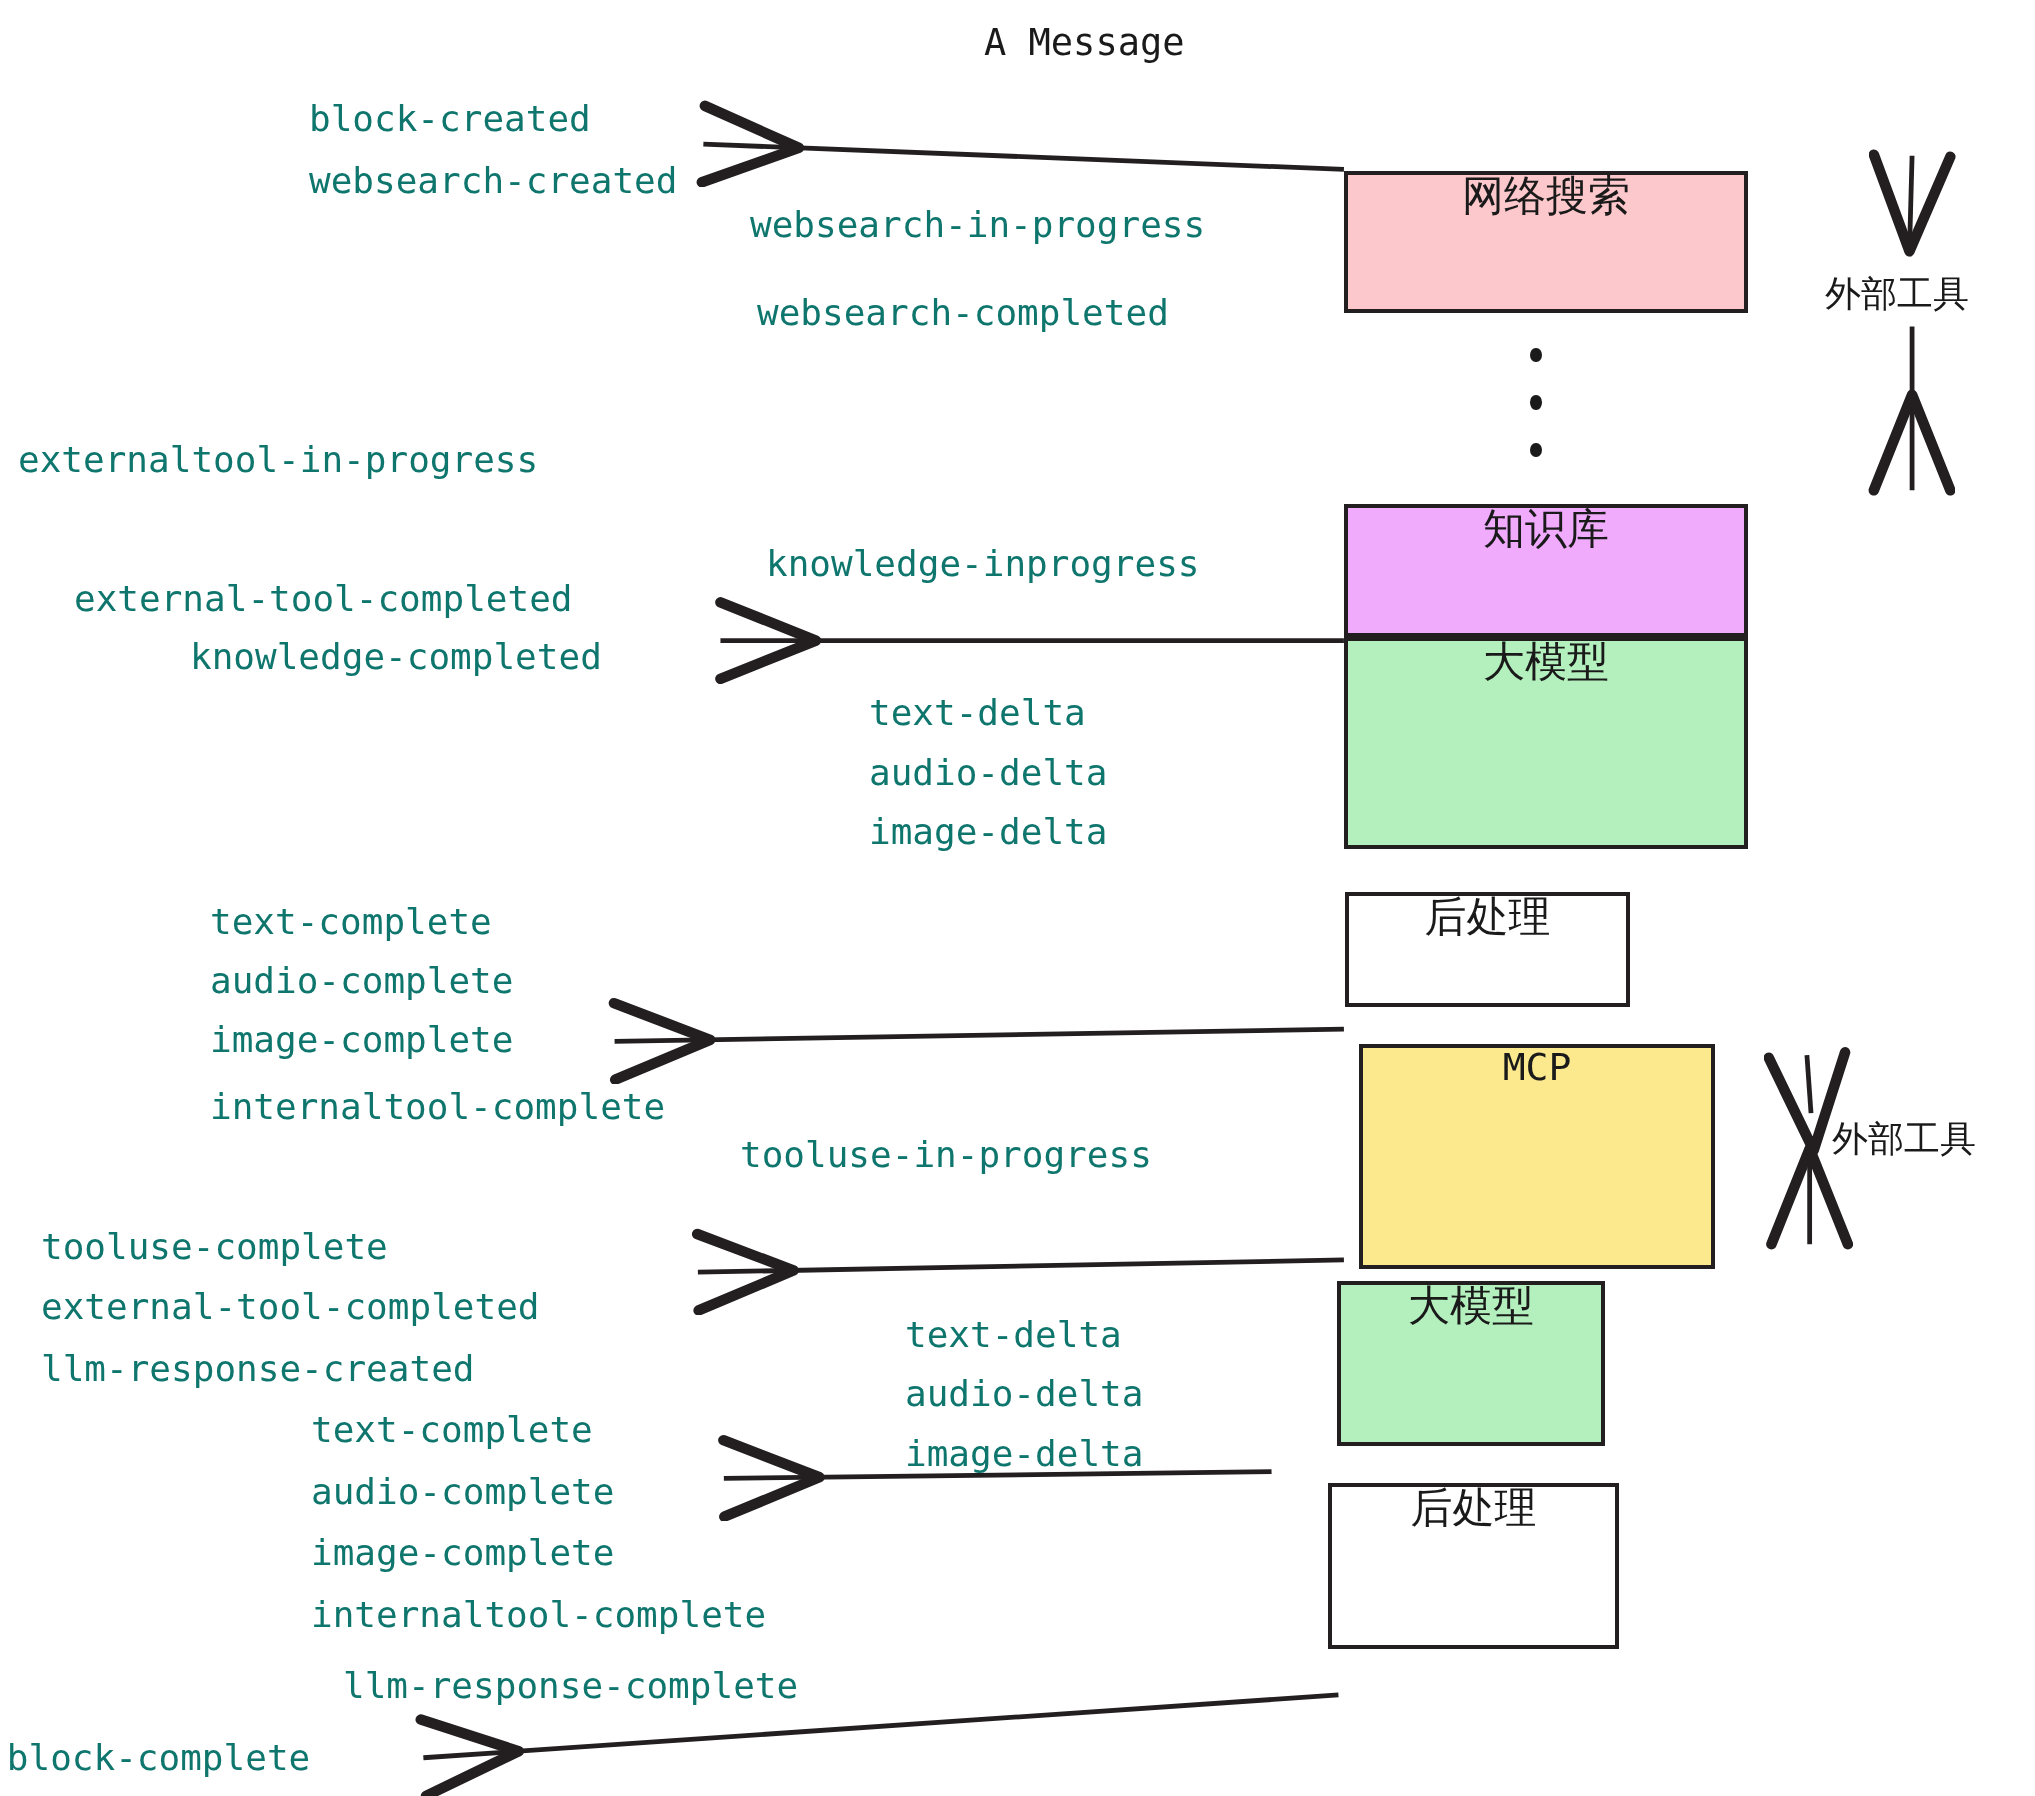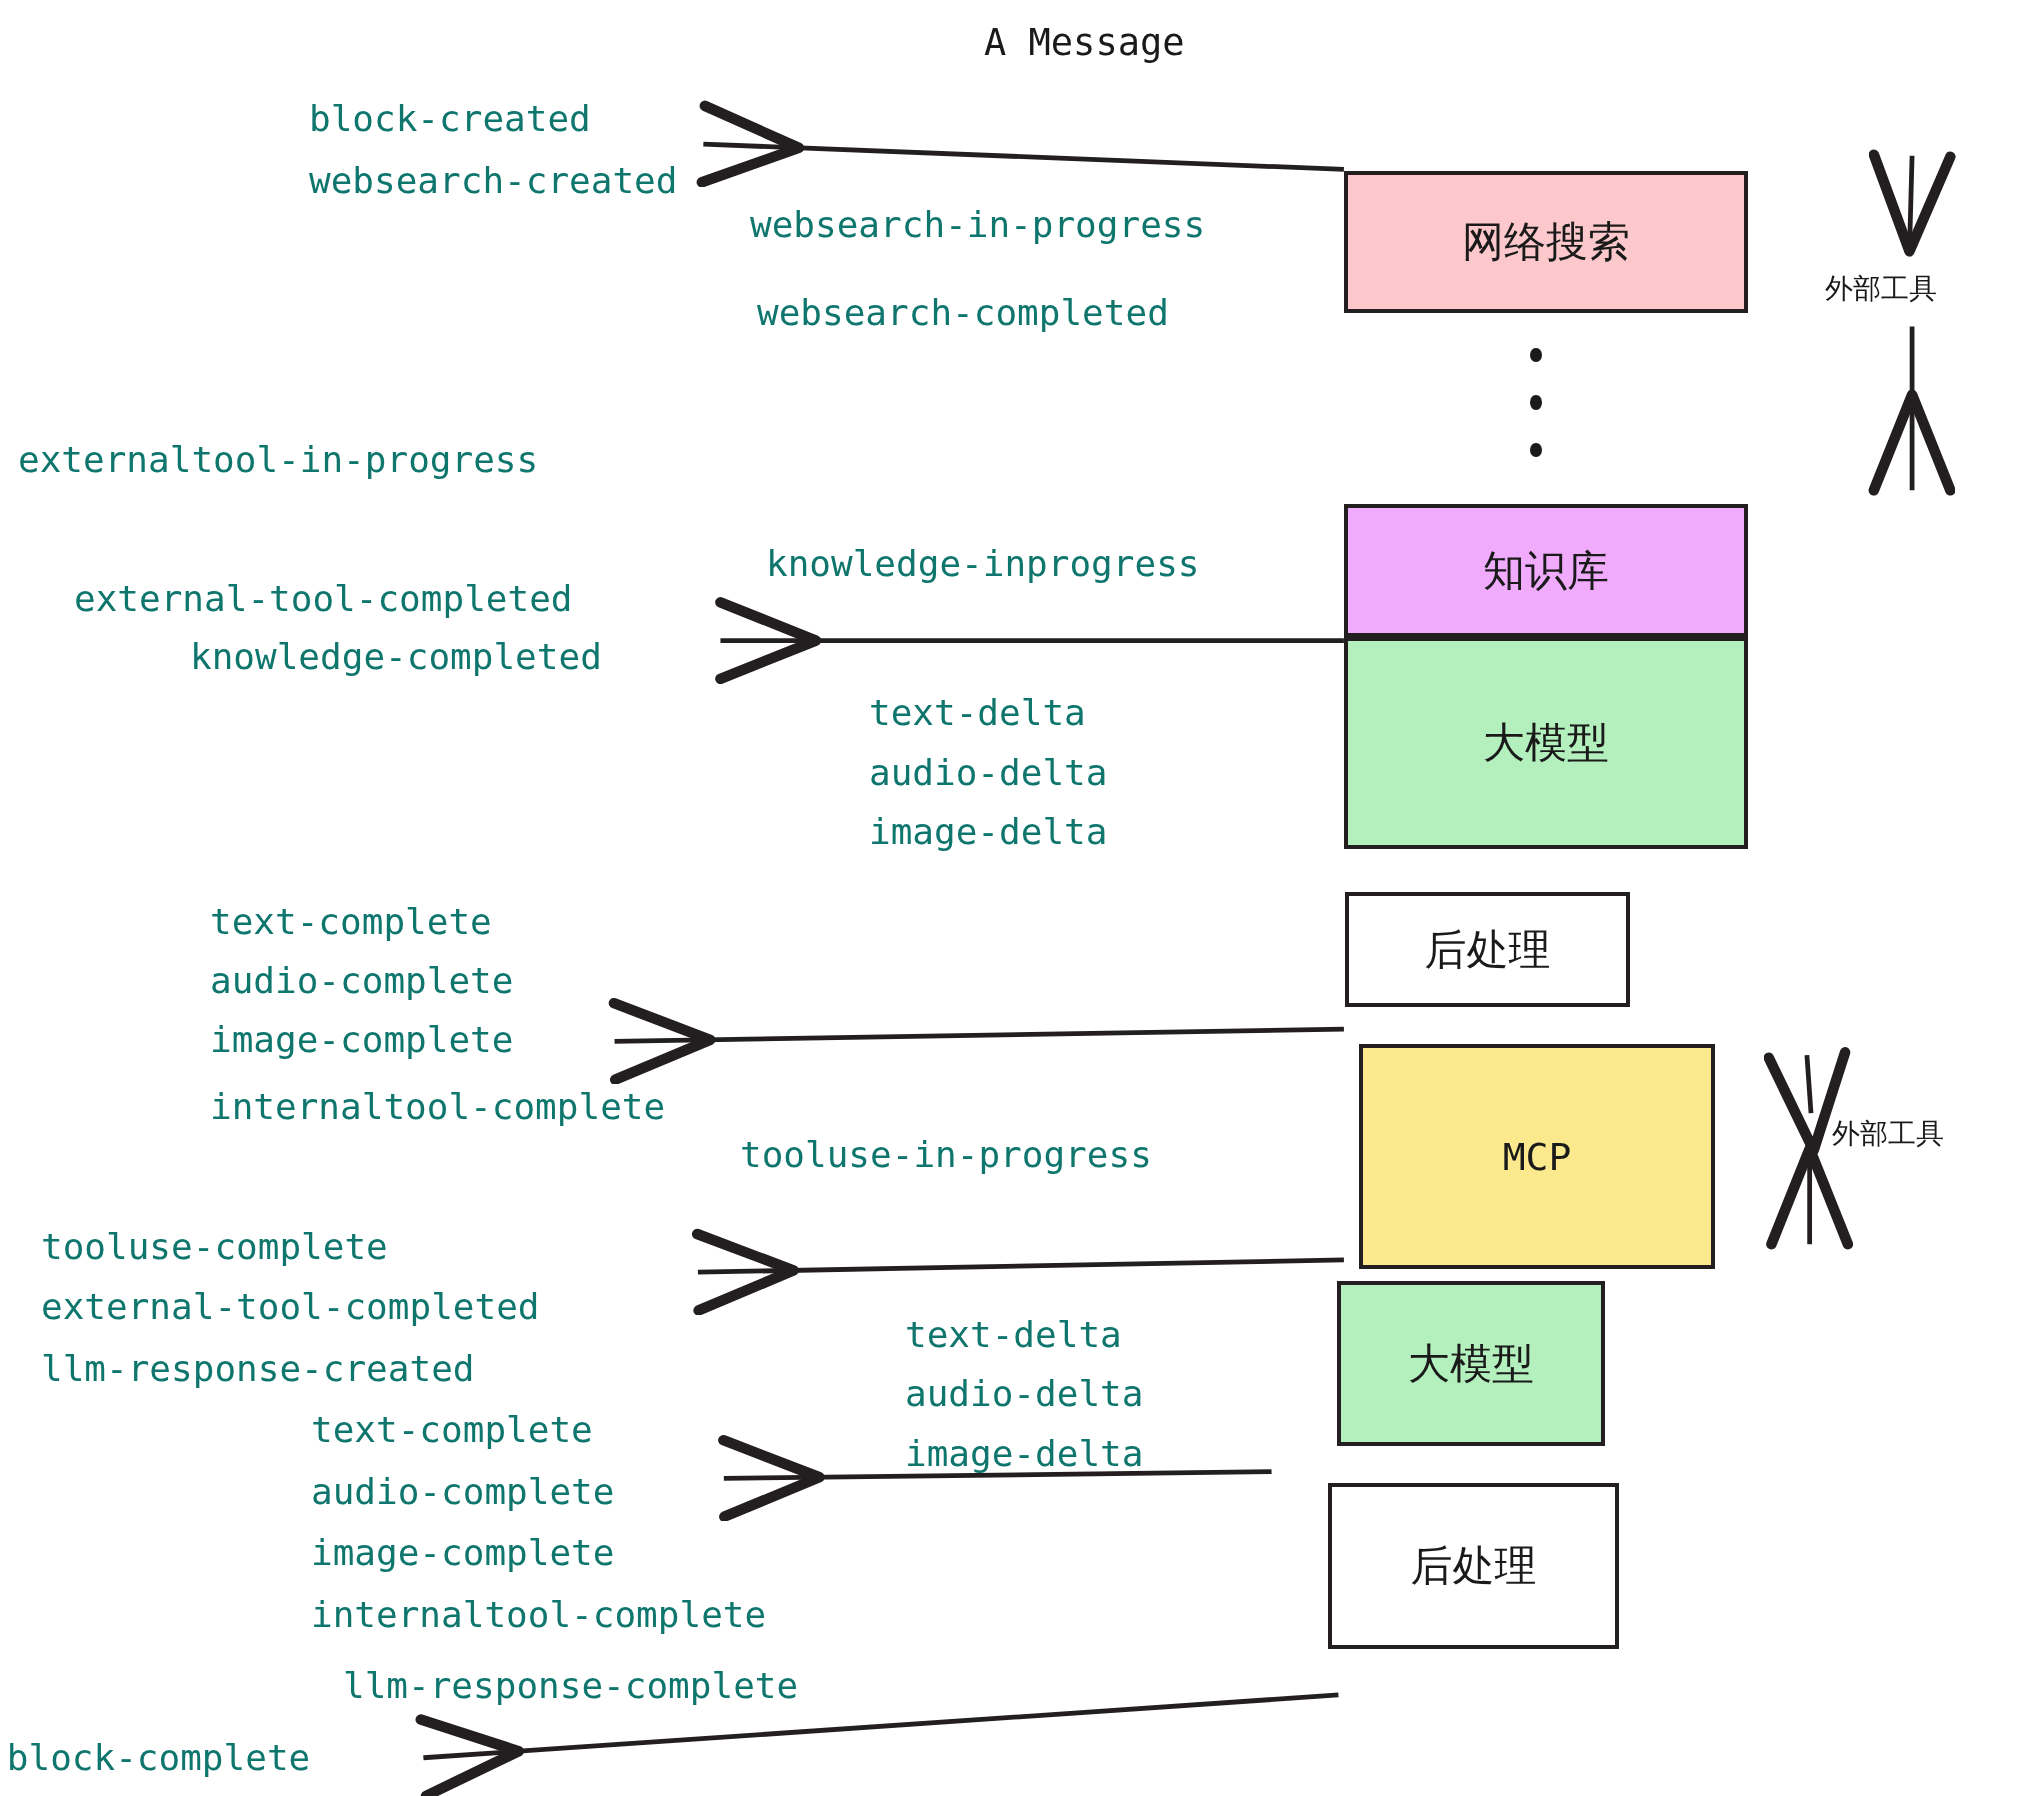--- a/index.html
+++ b/index.html
@@ -20,36 +20,36 @@
     position:absolute;
     font-family:"DejaVu Sans Mono","Liberation Mono",monospace;
     font-size:37px;
     color:#1a1a1a;
     white-space:pre;
   }
   .node{
     position:absolute;
     box-sizing:border-box;
     border:4.8px solid #231f20;
-    display:flex;align-items:center;justify-content:center;
+    display:flex;align-items:flex-start;justify-content:center;
     color:#1a1a1a;
   }
   .node span{
     font-family:"DejaVu Sans","Liberation Sans",sans-serif;
     font-size:42px;
     line-height:1;
   }
   .node.mcp span{
     font-family:"DejaVu Sans Mono","Liberation Mono",monospace;
     font-size:38px;
   }
   .side-label{
     position:absolute;
     font-family:"DejaVu Sans","Liberation Sans",sans-serif;
-    font-size:28px;
+    font-size:36px;
     color:#1a1a1a;
     white-space:nowrap;
   }
   .dots{
     position:absolute;
     display:flex;flex-direction:column;align-items:center;justify-content:space-between;
   }
   .dots i{display:block;width:11.6px;height:14.3px;border-radius:50%;background:#1a1a1a;}
 </style>
 </head>

